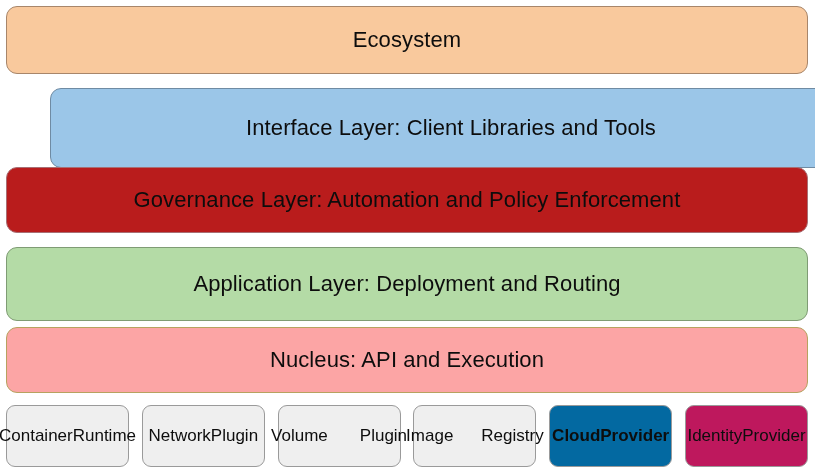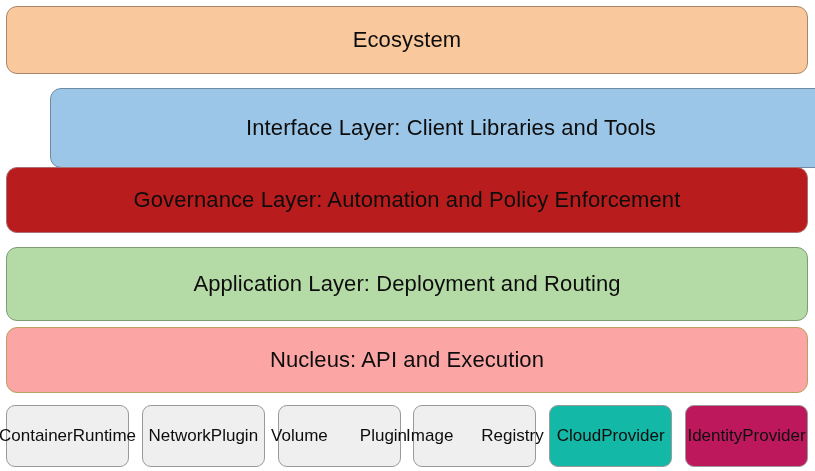--- a/index.html
+++ b/index.html
@@ -118,21 +118,21 @@
     <div class="component" style="background: rgb(239, 239, 239); border-color: rgb(154, 154, 154); color: rgb(13, 13, 13); gap: 32px;">
       <span>Volume</span>
       <span>Plugin</span>
     </div>
 
     <div class="component" style="background: rgb(239, 239, 239); border-color: rgb(154, 154, 154); color: rgb(13, 13, 13); gap: 28px;">
       <span>Image</span>
       <span>Registry</span>
     </div>
 
-    <div class="component" style="background: #14b8a6; border-color: rgb(154, 154, 154); color: rgb(13, 13, 13);">
+    <div class="component" style="background: #0369a1; border-color: rgb(154, 154, 154); color: rgb(13, 13, 13); font-weight: bold;">
       <span>Cloud</span>
       <span>Provider</span>
     </div>
 
     <div class="component" style="background: #be185d; border-color: rgb(154, 154, 154); color: rgb(13, 13, 13);">
       <span>Identity</span>
       <span>Provider</span>
     </div>
 
   </div>

